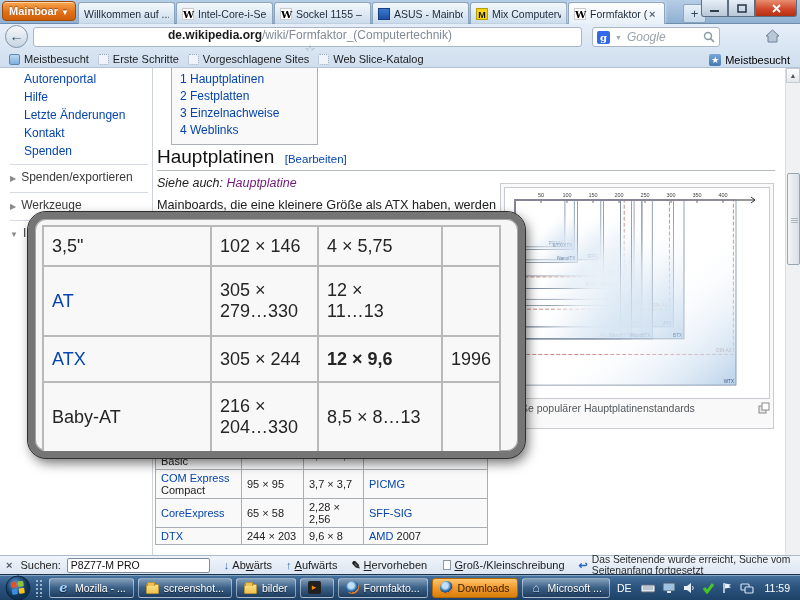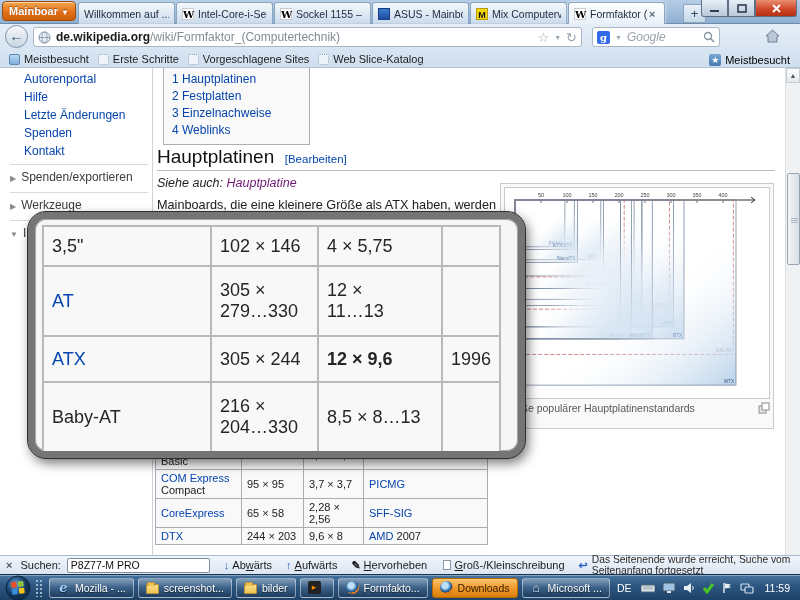--- a/index.html
+++ b/index.html
@@ -38,21 +38,21 @@
   .wbtn.close{width:42px;border-radius:0 0 3px 0;background:linear-gradient(#e98e70,#cf4427 60%,#b23112);}
   .wbtn svg{display:block;}
 
   
   .navbar{position:absolute;left:0;top:24px;width:800px;height:27px;
     background:linear-gradient(#e6eef8,#d7e4f2);}
   .backbtn{position:absolute;left:5px;top:1px;width:23px;height:23px;border-radius:50%;
     background:linear-gradient(#f5f8fb,#c8d5e3);border:1px solid #7f94aa;color:#2c4864;
     text-align:center;line-height:21px;font-size:14px;font-weight:bold;}
   .urlbar{position:absolute;left:33px;top:3px;width:549px;height:20px;background:#fff;
-    border:1px solid #a9b7c5;border-radius:3px;display:flex;align-items:center;padding:0 4px;font-size:12px;}
+    border:1px solid #a9b7c5;border-radius:3px;display:flex;align-items:center;padding:0 4px;font-size:12px;flex-direction:column;}
   .urlbar .host{color:#1a1a1a;font-weight:bold;}
   .urlbar .path{color:#808b96;}
   .urlbar .spacer{flex:1;}
   .uicon{color:#9aa7b5;margin-left:5px;font-size:13px;}
   .uicon.dd{font-size:7px;}
   .searchbox{position:absolute;left:592px;top:3px;width:128px;height:20px;background:#fff;
     border:1px solid #a9b7c5;border-radius:3px;display:flex;align-items:center;padding:0 4px;font-size:12px;}
   .gicon{width:13px;height:13px;background:#3369e8;border-radius:2px;color:#fff;text-align:center;
     line-height:13px;font-size:10px;font-family:"DejaVu Serif",serif;font-weight:bold;}
   .searchbox .ph{flex:1;color:#9aa2ab;font-style:italic;margin-left:5px;}
@@ -69,21 +69,21 @@
   .lesez .star{width:12px;height:12px;background:linear-gradient(#79a7d6,#4778ad);border-radius:2px;
     color:#fff;font-size:9px;line-height:12px;text-align:center;margin-right:4px;}
 
   
   .page{position:absolute;left:0;top:68px;width:800px;height:487px;background:#fff;overflow:hidden;}
   .vdiv{position:absolute;left:152px;top:0;width:1px;height:487px;background:#cdd3d9;}
   .sidebar{position:absolute;left:10px;top:2px;width:138px;font-size:12px;}
   .sblink{color:#0645ad;padding:2px 0 2px 14px;}
   .sbsection{color:#3a3a3a;padding:5px 0 4px 0;margin-top:4px;border-top:1px solid #d5dbe1;}
   .sbsection .arr{color:#8a8a8a;font-size:8px;margin-right:5px;}
-  .toc{position:absolute;left:163px;top:-8px;width:147px;background:#f9f9f9;border:1px solid #aab0b6;
+  .toc{position:absolute;left:171px;top:-8px;width:147px;background:#f9f9f9;border:1px solid #aab0b6;
     font-size:12px;padding:2px 8px 6px 8px;}
   .toc-head{height:7px;overflow:hidden;color:#3a3a3a;font-size:11px;}
   .toc-head span{position:relative;top:-6px;}
   .toc-item{color:#0645ad;padding:1.5px 0;}
   .h2row{position:absolute;left:157px;top:78px;width:618px;border-bottom:1px solid #b6bcc2;padding-bottom:2px;}
   .h2row .h2{display:inline;font-size:19px;color:#111;font-weight:normal;}
   .h2row .edit{font-size:11.5px;color:#0645ad;margin-left:6px;}
   .seealso{position:absolute;left:157px;top:108px;font-size:12.5px;font-style:italic;color:#222;}
   .seealso a{color:#701a75;}
   .para{position:absolute;left:157px;top:130px;width:340px;font-size:12.7px;color:#202122;}
@@ -271,22 +271,22 @@
   <div class="lesez" style="top:51px;">
     <span class="star">★</span>
     <span>Meistbesucht</span>
   </div>
 
   <div class="page">
     <div class="sidebar" id="sidebar">
         <div class="sblink">Autorenportal</div>
         <div class="sblink">Hilfe</div>
         <div class="sblink">Letzte Änderungen</div>
+        <div class="sblink">Kontakt</div>
         <div class="sblink">Spenden</div>
-        <div class="sblink">Kontakt</div>
         <div class="sbsection"><span class="arr">▶</span><span>Spenden/exportieren</span></div>
         <div class="sbsection"><span class="arr">▶</span><span>Werkzeuge</span></div>
         <div class="sbsection"><span class="arr">▼</span><span>In anderen Sprachen</span></div>
       </div>
     <div class="vdiv"></div>
 
     <div class="toc">
       <div class="toc-head"><span>Inhaltsverzeichnis  [Verbergen]</span></div>
       <div id="toc-items">
           <div class="toc-item">1 Hauptplatinen</div>

